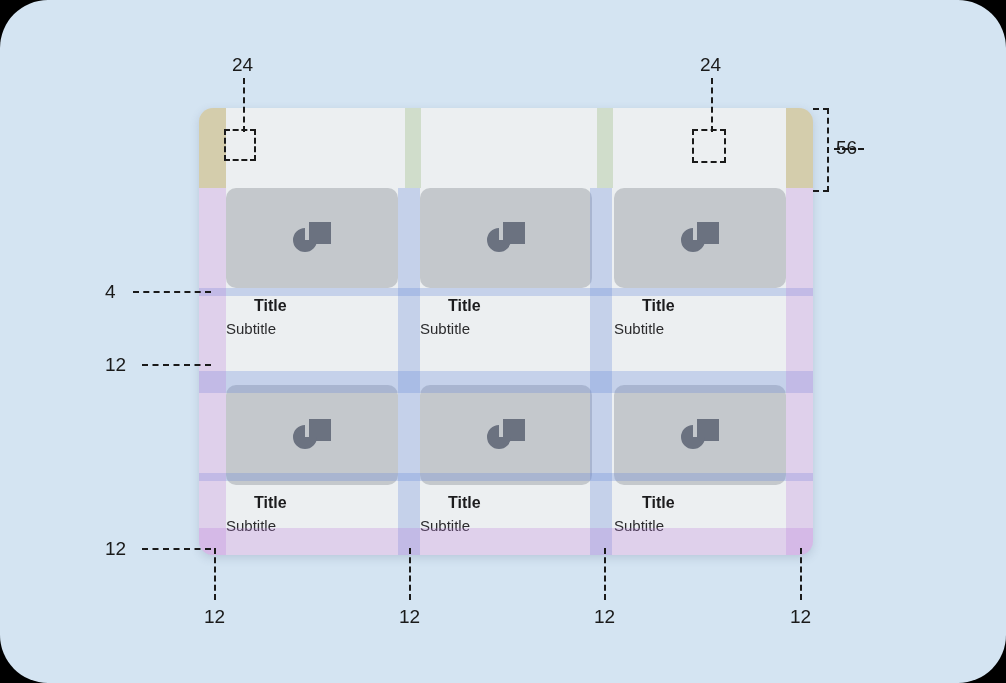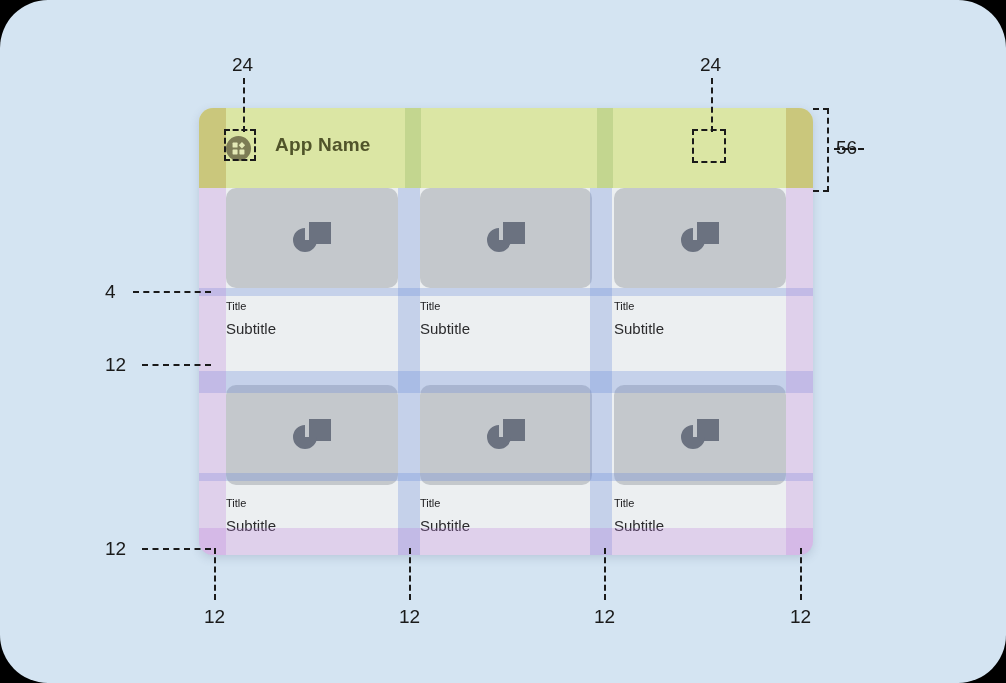--- a/index.html
+++ b/index.html
@@ -34,53 +34,38 @@
   .ov-gap4a{left:0;top:180px;width:614px;height:8px;background:rgba(105,140,220,.30);}
   .ov-gap12{left:0;top:263px;width:614px;height:22px;background:rgba(105,140,220,.30);}
   .ov-gap4b{left:0;top:365px;width:614px;height:8px;background:rgba(105,140,220,.30);}
 
   
   .grid{position:absolute;left:27px;top:80px;width:560px;}
   .row{display:flex;gap:22px;}
   .card{width:172px;}
   .card-img{height:100px;background:#c4c8cc;border-radius:10px;display:flex;align-items:center;justify-content:center;}
   .card-text{background:#eceff1;padding-top:8px;height:75px;box-sizing:border-box;}
-  .c-title{font-size:11px;font-weight:400;color:#1c1c1e;line-height:20px;}
+  .c-title{font-size:16px;font-weight:700;color:#1c1c1e;line-height:20px;padding-left:28px;}
   .c-sub{font-size:15px;font-weight:400;color:#2b2b2d;line-height:22px;margin-top:2px;}
   .row-gap{height:22px;}
 
   
   .ann-label{position:absolute;font-size:19px;color:#1a1a1a;font-weight:400;white-space:nowrap;}
   .dline-v{position:absolute;border-left:2px dashed #1a1a1a;}
   .dline-h{position:absolute;border-top:2px dashed #1a1a1a;}
   .dbox{position:absolute;border:2px dashed #1a1a1a;}
   .bracket{position:absolute;border:2px dashed #1a1a1a;border-left:none;}
 </style>
 </head>
 <body>
 
 <div id="page">
 
   <div id="frame">
 
-    <div class="appbar">
-      <div class="appbar-icon-wrap">
-        <div class="app-icon-circle">
-          <svg width="15" height="15" viewBox="0 0 24 24" aria-hidden="true">
-            <rect x="2.5" y="2.5" width="8" height="8" rx="1" fill="#e4e9b6"></rect>
-            <rect x="2.5" y="13.5" width="8" height="8" rx="1" fill="#e4e9b6"></rect>
-            <rect x="13.5" y="13.5" width="8" height="8" rx="1" fill="#e4e9b6"></rect>
-            <path d="M17.5 1.7 L22.6 6.8 L17.5 11.9 L12.4 6.8 Z" fill="#e4e9b6"></path>
-          </svg>
-        </div>
-      </div>
-
-      <div class="app-title">App Name</div>
-
-    </div>
 
     <div class="grid">
 
       <div class="row">
         <div class="card">
           <div class="card-img">
             <svg width="42" height="36" viewBox="0 0 42 36" aria-hidden="true">
               <rect x="18" y="2" width="22" height="22" fill="#6b7280"></rect>
               <path d="M14 8 a12 12 0 1 0 12 12 L14 20 Z" fill="#6b7280"></path>
             </svg>

